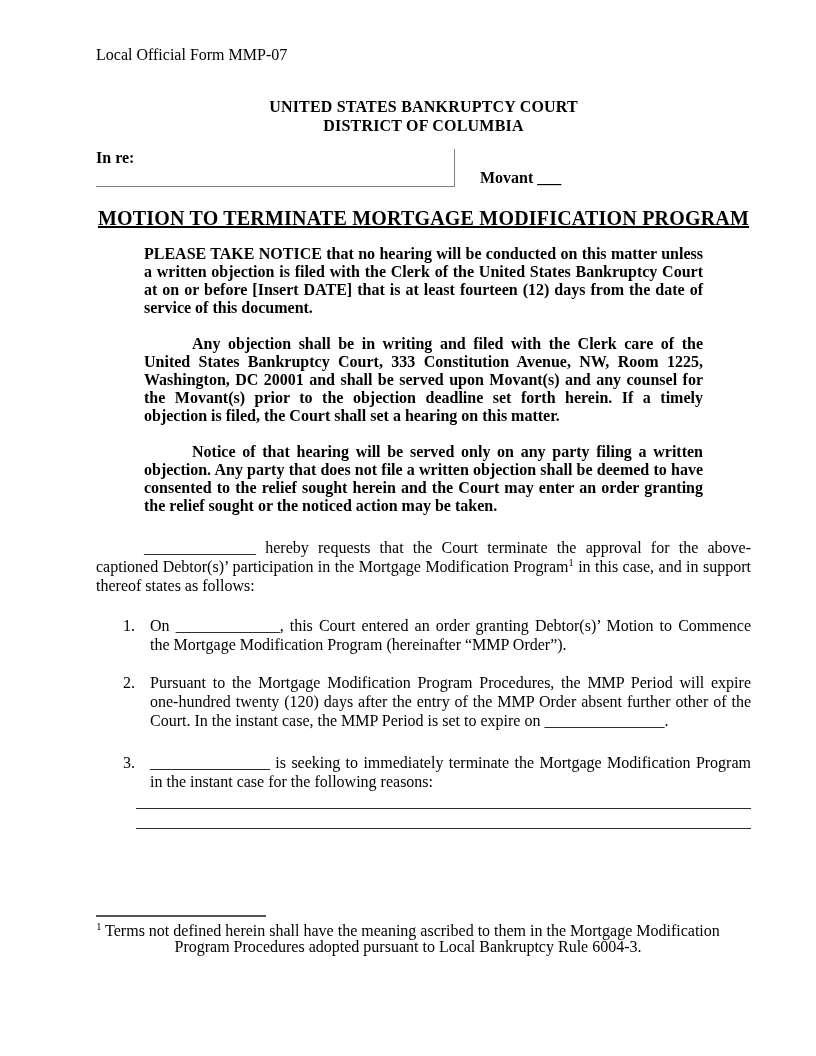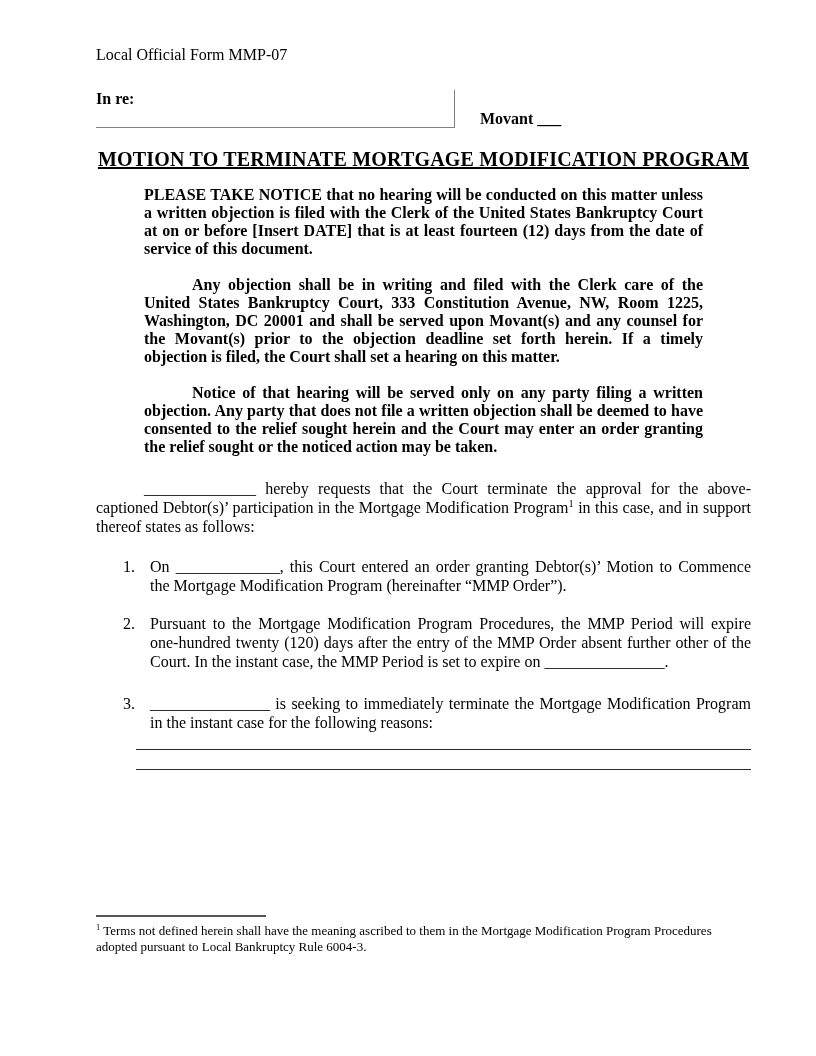--- a/index.html
+++ b/index.html
@@ -23,21 +23,21 @@
   .form-label { font-size: 16px; }
   .court-header {
     margin-top: 33px;
     text-align: center;
     font-weight: bold;
     line-height: 19px;
     letter-spacing: 0.2px;
   }
   
   .caption {
-    margin-top: 26px;
+    margin-top: 14px;
     display: flex;
     align-items: stretch;
   }
   .caption-left {
     width: 359px;
     border-right: 1px solid #808080;
     border-bottom: 1px solid #808080;
     padding-bottom: 12px;
     font-weight: bold;
   }
@@ -87,37 +87,42 @@
     border-top: 1.5px solid #2b2b2b;
   }
   .wl-1 { margin-top: 17px; }
   .wl-2 { margin-top: 19px; }
   
   .footnote {
     position: absolute;
     left: 96px;
     right: 96px;
     top: 915px;
-    font-size: 13px;
+    font-size: 16px;
     line-height: 16px;
+    text-align: center;
   }
   .fn-sep {
     width: 170px;
     border-top: 2px solid #555555;
     margin-bottom: 6px;
   }
   sup { font-size: 0.65em; line-height: 0; vertical-align: super; }
 </style>
 </head>
 <body>
 
 <div class="page">
 
   <div class="form-label">Local Official Form MMP-07</div>
 
+  <div class="court-header">
+    <div>UNITED STATES BANKRUPTCY COURT</div>
+    <div>DISTRICT OF COLUMBIA</div>
+  </div>
 
   <div class="caption">
     <div class="caption-left">
       <div class="in-re">In re:</div>
     </div>
     <div class="caption-right">
       <div class="chapter-line"><span>Movant </span><span>___</span></div>
     </div>
   </div>
 

